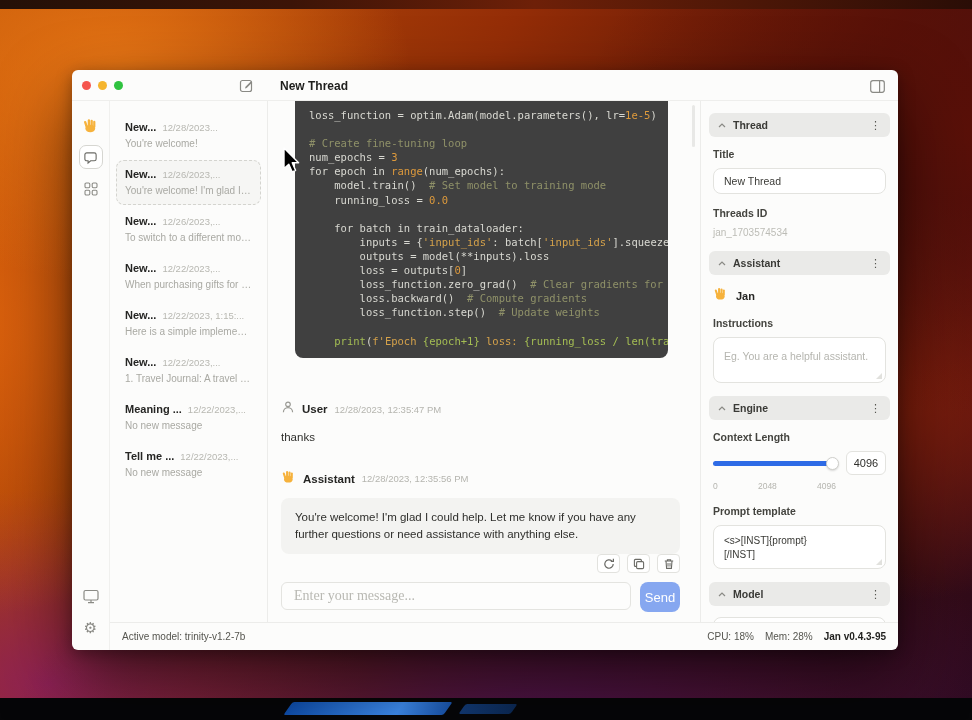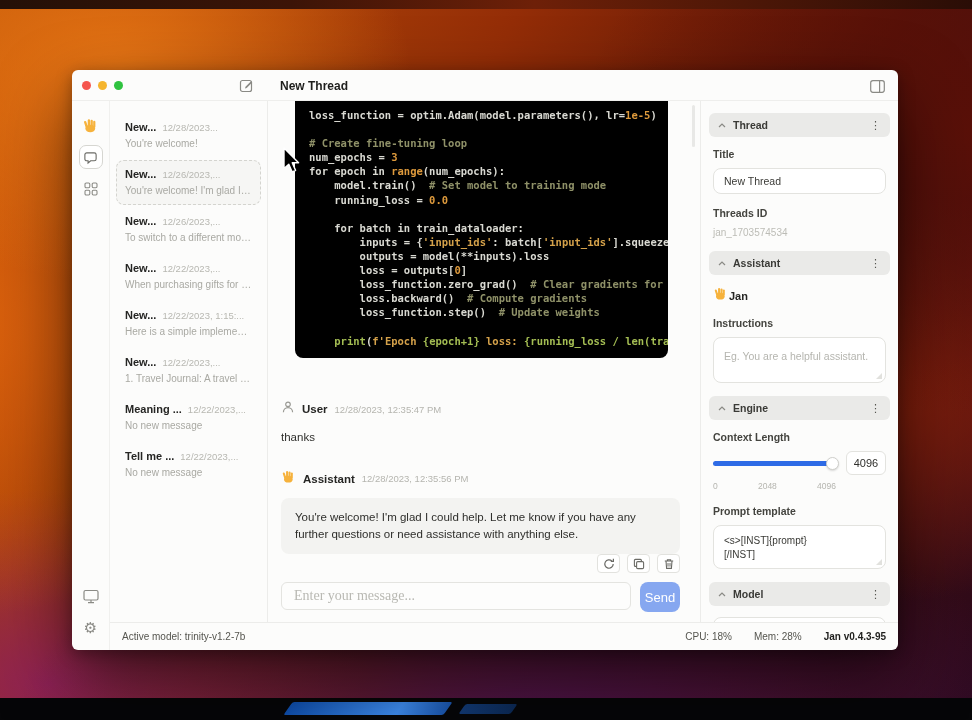--- a/index.html
+++ b/index.html
@@ -50,22 +50,22 @@
   .thread-item.selected { background:#f6f6f4; border-color:#d4d4cf; }
   .t-row { display:flex; align-items:baseline; gap:6px; white-space:nowrap; overflow:hidden; }
   .t-title { font-size:11px; font-weight:bold; color:#262624; flex-shrink:0; }
   .t-date { font-size:9.5px; color:#b7b7b1; overflow:hidden; text-overflow:ellipsis; }
   .t-preview { margin-top:5px; font-size:10px; color:#a9a9a3; white-space:nowrap; overflow:hidden; text-overflow:ellipsis; }
 
   
   .main { flex:1; min-width:0; display:flex; flex-direction:column; position:relative; padding:0 20px 0 13px; }
   .scrollbar-thumb { position:absolute; right:5px; top:4px; width:3px; height:42px; background:#dddddaa8; border-radius:2px; }
 
-  .code-block { margin-left:14px; width:373px; height:267px; background:#000000; border-radius:0 0 8px 8px;
-    padding:7px 14px; overflow:hidden;font-weight:bold; }
+  .code-block { margin-left:14px; width:373px; height:267px; background:#404040; border-radius:0 0 8px 8px;
+    padding:7px 14px; overflow:hidden; }
   .code-line { font-family:"DejaVu Sans Mono", monospace; font-size:10.5px; line-height:14.1px; white-space:pre; color:#d9d9d2; }
   .tok-p{color:#d9d9d2}.tok-o{color:#de9a3c}.tok-s{color:#d4a14a}.tok-c{color:#8f9168}.tok-g{color:#a4bd53}
 
   .msg-head { display:flex; align-items:center; gap:7px; }
   .msg-role { font-size:11.5px; font-weight:bold; color:#262624; }
   .msg-time { font-size:9.5px; color:#b5b5af; }
   .user-block { margin-top:42px; }
   .user-text { margin-top:13px; font-size:11.5px; color:#2f2f2c; }
   .asst-block { margin-top:26px; }
   .asst-bubble { margin-top:10px; width:399px; background:#f3f3f1; border-radius:8px; padding:11px 14px; font-size:11.5px; line-height:17px; color:#2f2f2c; }
@@ -81,37 +81,37 @@
   
   .rpanel { width:198px; border-left:1px solid #ececea; padding:12px 8px; overflow:hidden; }
   .section { margin-bottom:13px; }
   .sec-head { background:#eaeae8; border-radius:6px; height:24px; display:flex; align-items:center; gap:7px; padding:0 9px; }
   .sec-title { font-size:10.5px; font-weight:bold; color:#3a3a36; }
   .sec-kebab { margin-left:auto; font-family:"DejaVu Sans", sans-serif; font-size:11px; color:#55554f; cursor:pointer; }
   .sec-body { padding:11px 4px 0; }
   .field-label { font-size:10.5px; font-weight:600; color:#44443f; margin-bottom:8px; }
   .text-input { width:100%; height:26px; border:1px solid #e3e3df; border-radius:8px; padding:0 10px; font-size:10.5px; color:#3a3a36; background:#fff; outline:none; font-family:"Liberation Sans", sans-serif;}
   .muted-id { margin-top:9px; font-size:10px; color:#bcbcb6; }
-  .asst-name-row { display:flex; align-items:center; gap:1px; margin-bottom:12px;text-align:center; }
+  .asst-name-row { display:flex; align-items:center; gap:8px; margin-bottom:12px;text-align:center; }
   .asst-name { font-size:11px; font-weight:bold; color:#262624; }
   .textarea-box { position:relative; width:100%; border:1px solid #e3e3df; border-radius:8px; padding:8px 10px; background:#fff; }
   .ph-text { font-size:10.5px; color:#b5b5af; }
   .grip { position:absolute; right:3px; bottom:3px; width:0; height:0; border-left:6px solid transparent; border-bottom:6px solid #d9d9d4; opacity:.8; }
   .slider-row { display:flex; align-items:center; gap:10px; }
   .slider-track { position:relative; flex:1; height:5px; border-radius:3px; background:#2e6be6; }
   .slider-handle { position:absolute; right:-3px; top:-4px; width:13px; height:13px; border-radius:50%; background:#fff; border:1.5px solid #cfcfcb; box-shadow:0 1px 2px rgba(0,0,0,.15); cursor:pointer;}
   .slider-scale { display:flex; justify-content:space-between; width:calc(100% - 50px); margin-top:6px; font-size:8.5px; color:#b5b5af; }
   .value-box { width:40px; height:24px; border:1px solid #e3e3df; border-radius:6px; display:flex; align-items:center; justify-content:center; font-size:11px; color:#2f2f2c; background:#fff; }
   .prompt-text { font-size:10px; color:#3a3a36; white-space:pre-line; line-height:14px; }
   .select-box { display:flex; align-items:center; height:28px; border:1px solid #e3e3df; border-radius:8px; padding:0 9px; background:#fff; cursor:pointer; }
 
   
   .rightcol { flex:1; min-width:0; display:flex; flex-direction:column; }
   .statusbar { height:28px; border-top:1px solid #ececea; display:flex; align-items:center; padding:0 12px; font-size:10px; color:#55554f; }
-  .status-right { margin-left:auto; display:flex; gap:22px; align-items:center; }
+  .status-right { margin-left:auto; display:flex; gap:11px; align-items:center; }
   .status-version { font-weight:bold; color:#1f1f1d; }
 
   .cursor { position:absolute; left:280px; top:147px; z-index:99; pointer-events:none; }
 </style>
 </head>
 <body>
 
 <div class="desktop">
   <div class="strip-top"></div>
   <div class="strip-bottom">

